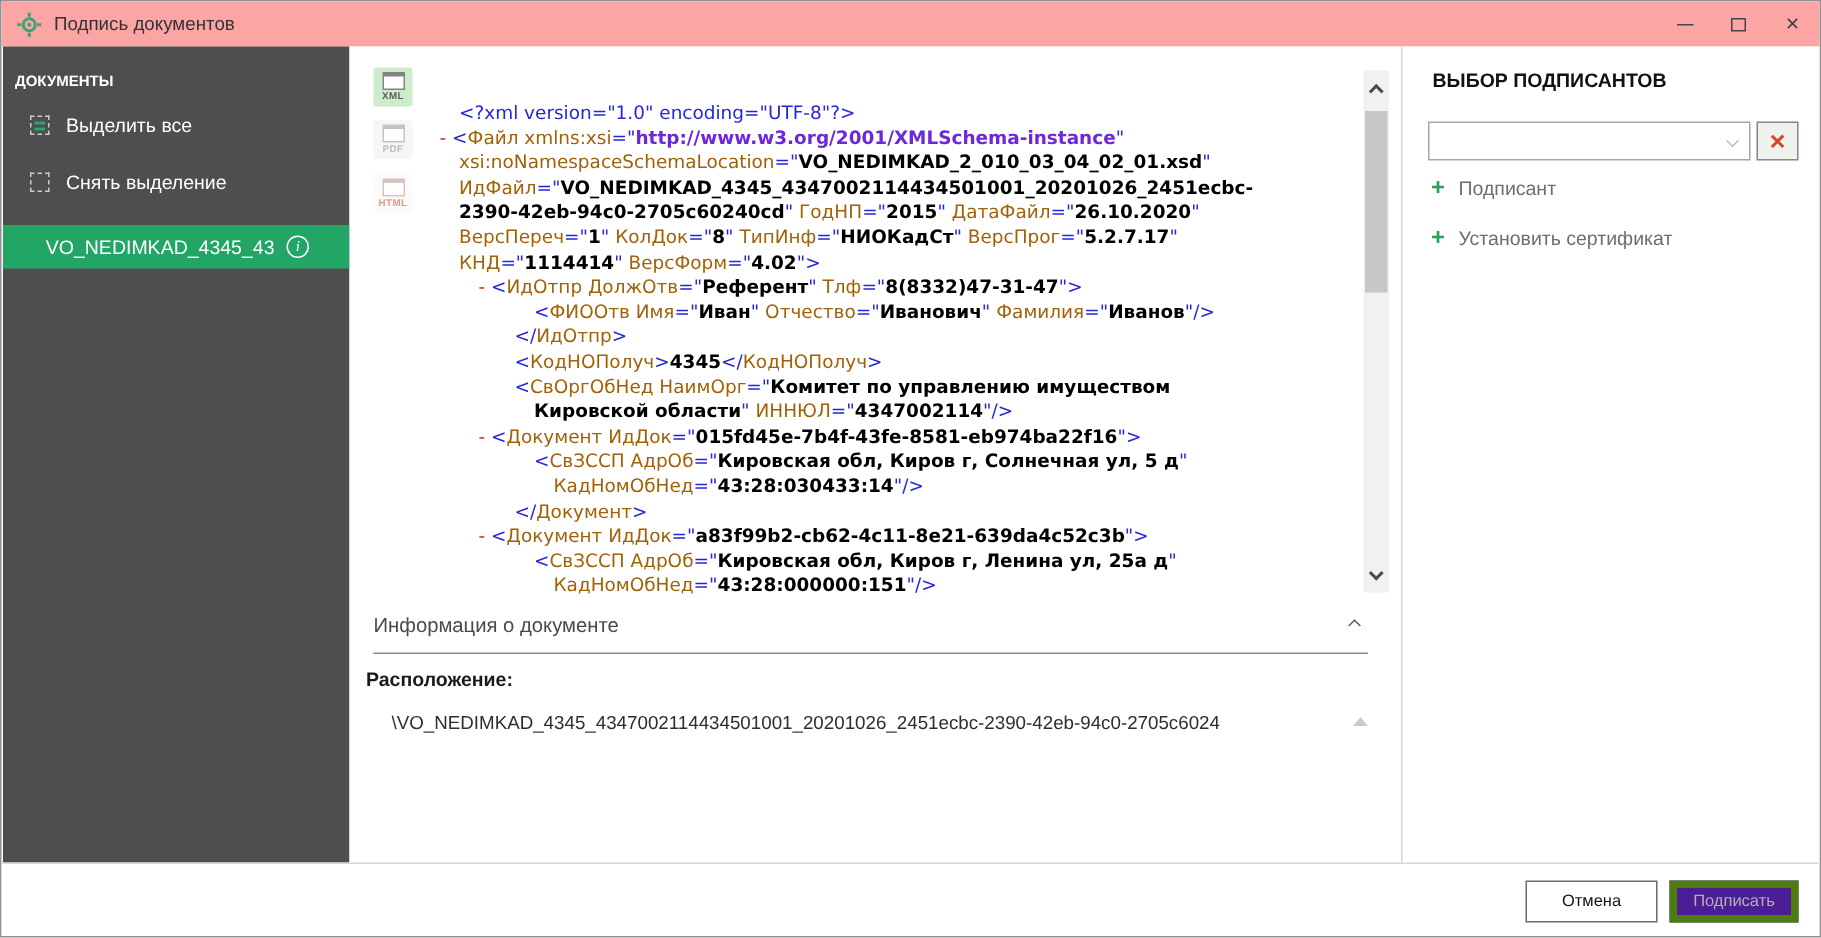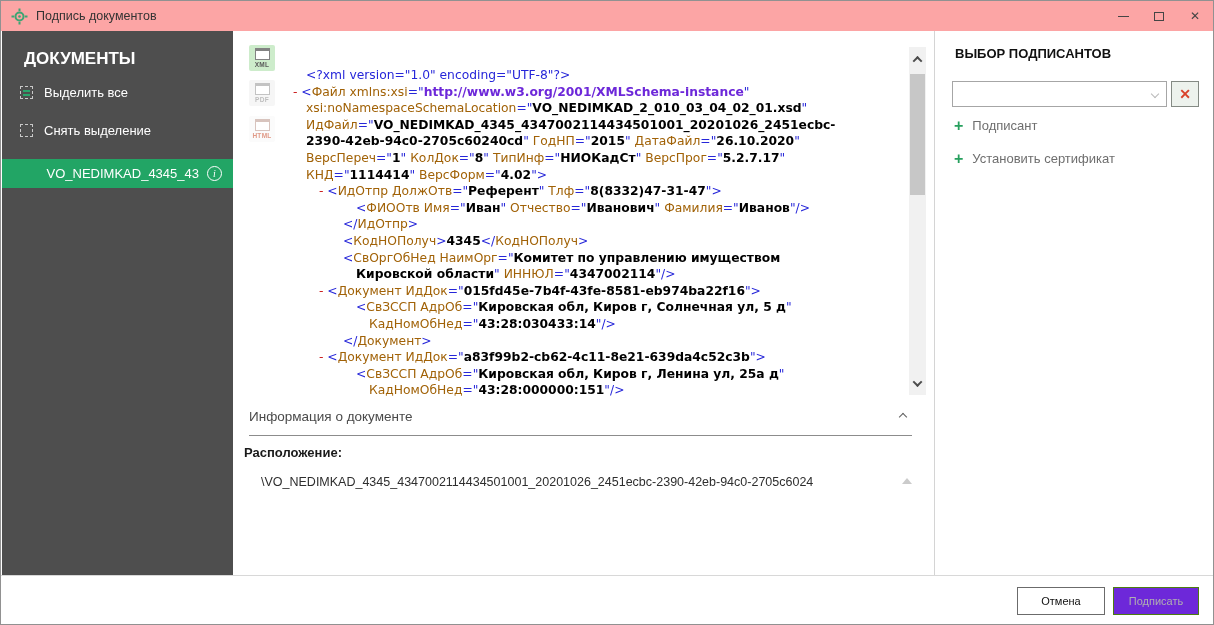--- a/index.html
+++ b/index.html
@@ -10,27 +10,27 @@
   .titlebar { position:absolute; left:0; top:0; width:100%; height:30px; background:#fca5a5; display:flex; align-items:center; }
   .titlebar .app-icon { margin:0 8px 0 10px; width:17px; height:17px; }
   .titlebar .title { font-size:12.5px; color:#333; }
   .win-btns { position:absolute; right:0; top:0; height:30px; display:flex; }
   .win-btn { width:36px; height:30px; display:flex; align-items:center; justify-content:center; color:#454545; font-size:12px; cursor:default; }
   .glyph-min { width:11px; height:1px; background:#454545; }
   .glyph-max { width:10px; height:9px; border:1px solid #454545; background:transparent; }
 
   
   .sidebar { position:absolute; left:1px; top:30px; width:231px; height:546px; background:#4e4e4e; }
-  .sidebar .sb-header { padding:18px 0 0 22px; color:#fff; font-weight:bold; font-size:17px; }
+  .sidebar .sb-header { padding:18px 0 0 8px; color:#fff; font-weight:bold; font-size:10px; }
   .side-item { display:flex; align-items:center; gap:11px; padding:0 18px; height:30px; color:#fff; font-size:13px; margin-top:8px; cursor:pointer; }
   .side-item:first-of-type { margin-top:16px; }
   .icon-dash { width:13px; height:13px; border:1px dashed #c9c9c9; position:relative; flex:0 0 auto; }
   .icon-dash .bar { position:absolute; left:2px; right:2px; height:2px; background:#2aa56b; }
   .icon-dash .bar.b1 { top:3px; } .icon-dash .bar.b2 { top:7px; }
-  .doc-item { margin-top:14px; height:29px; background:#22a565; color:#fff; font-size:13px; display:flex; align-items:center; justify-content:flex-end; gap:8px; padding:0 11px 0 6px; white-space:nowrap; overflow:hidden; cursor:pointer; }
+  .doc-item { margin-top:14px; height:29px; background:#22a565; color:#fff; font-size:13px; display:flex; align-items:center; justify-content:flex-end; gap:8px; padding:0 27px 0 6px; white-space:nowrap; overflow:hidden; cursor:pointer; }
   .info-circle { width:15px; height:15px; border:1px solid #fff; border-radius:50%; display:flex; align-items:center; justify-content:center; font-size:10px; font-style:italic; font-family:"Liberation Serif", serif; flex:0 0 auto; }
 
   
   .main { position:absolute; left:232px; top:30px; width:701px; height:546px; background:#fff; }
   .view-tab { position:absolute; left:16px; width:26px; height:26px; border-radius:2px; cursor:pointer; }
   .tab-xml { top:14px; background:#cdeccb; }
   .tab-pdf { top:49px; background:#f6f6f6; }
   .tab-html { top:85px; background:#fbfbfb; }
   .mini-doc { width:15px; height:12px; margin:3px auto 0; border:1px solid #828282; border-top:3px solid #828282; background:#fff; }
   .tab-pdf .mini-doc { border-color:#c3c3c3; }
@@ -71,21 +71,21 @@
   .clear-btn { width:28px; height:26px; margin-left:4px; background:#edf2ed; border:1px solid #848a84; color:#d9432b; font-size:14px; font-weight:bold; display:flex; align-items:center; justify-content:center; cursor:pointer; }
   .rp-link { position:absolute; left:19px; display:flex; align-items:center; gap:9px; cursor:pointer; }
   .rp-link .plus { color:#27a05e; font-size:16px; font-weight:bold; line-height:14px; }
   .rp-link .lbl { color:#6e6e6e; font-size:13px; font-weight:normal; }
   .link-signer { top:87px; } .link-cert { top:120px; }
 
   
   .footer { position:absolute; left:0; bottom:0; width:100%; height:49px; background:#fff; border-top:1px solid #d8d8d8; }
   .btn { position:absolute; top:11px; height:28px; font-size:11px; display:flex; align-items:center; justify-content:center; cursor:pointer; font-family:"Liberation Sans", sans-serif; }
   .btn-cancel { right:108px; width:88px; background:#fff; border:1px solid #6b6b6b; color:#111; }
-  .btn-sign { right:14px; width:86px; background:#6d28d9; border:1px solid #4d7c0f; color:#b0b0b0; }
+  .btn-sign { right:14px; width:86px; background:#4c1d95; border:5px solid #4d7c0f; color:#b0b0b0; }
 </style>
 </head>
 <body>
 
 <div class="window">
 
   <div class="titlebar">
     <svg class="app-icon" viewBox="0 0 17 17">
       <circle cx="8.5" cy="8.5" r="4" fill="none" stroke="#3da573" stroke-width="2"></circle>
       <line x1="8.5" y1="0.5" x2="8.5" y2="3.2" stroke="#3da573" stroke-width="2"></line>

